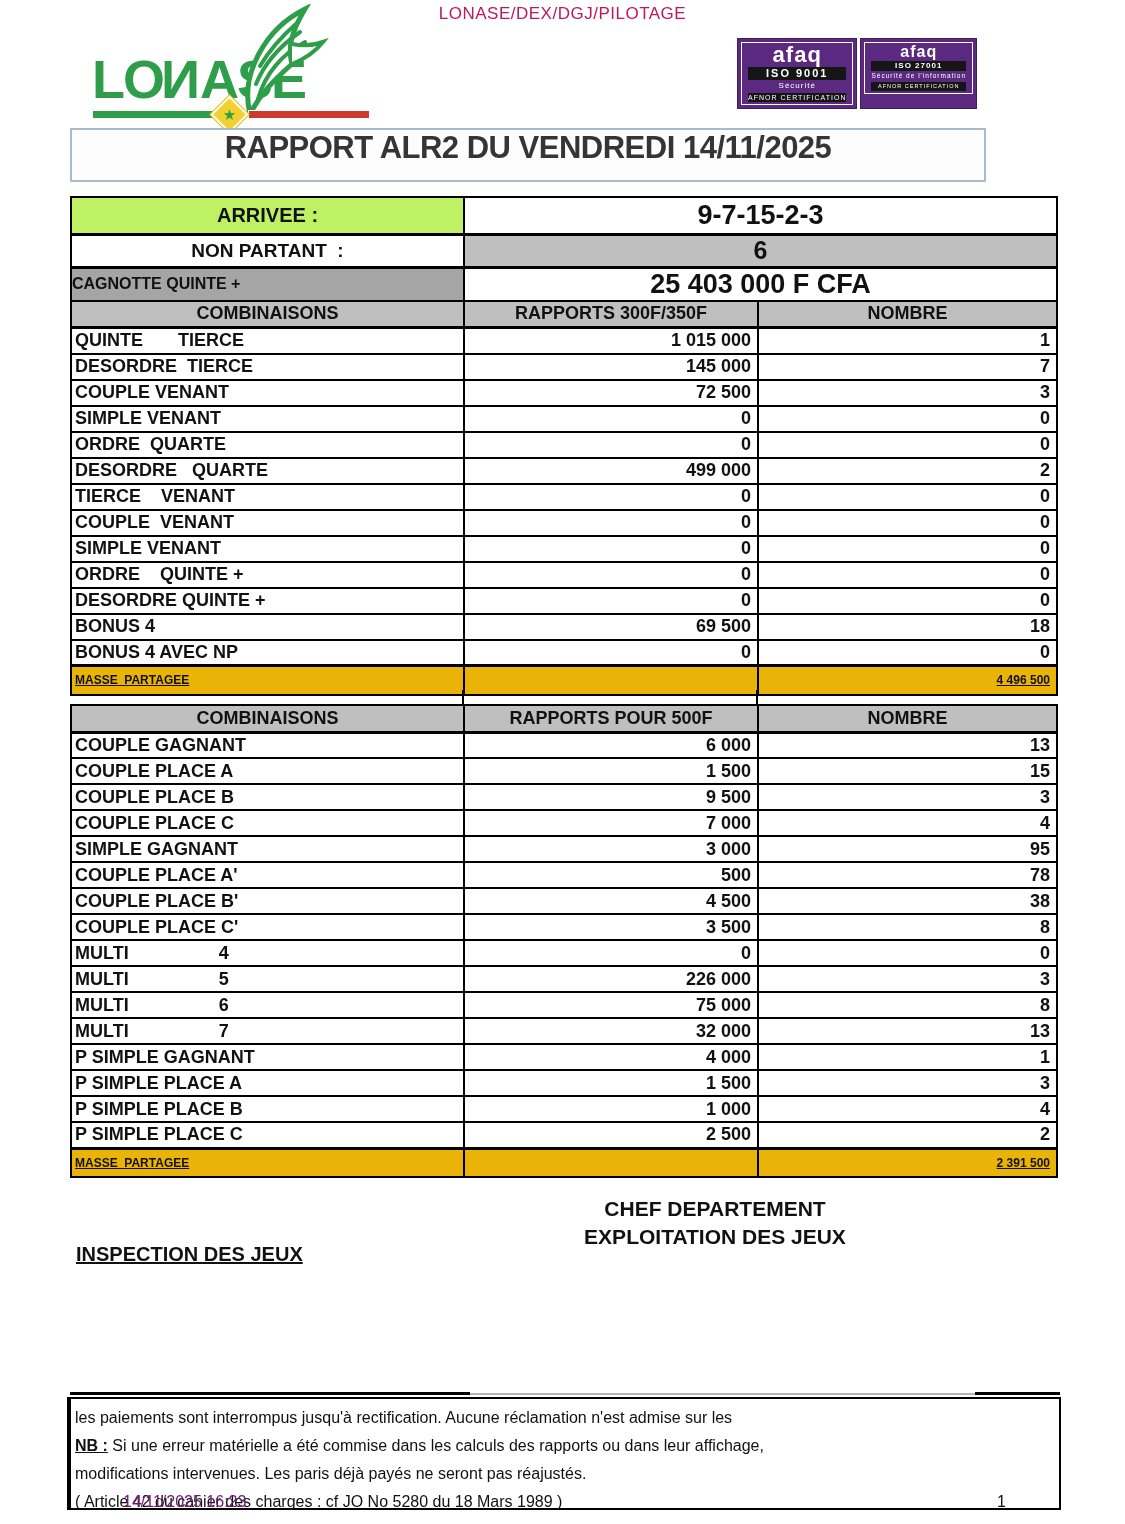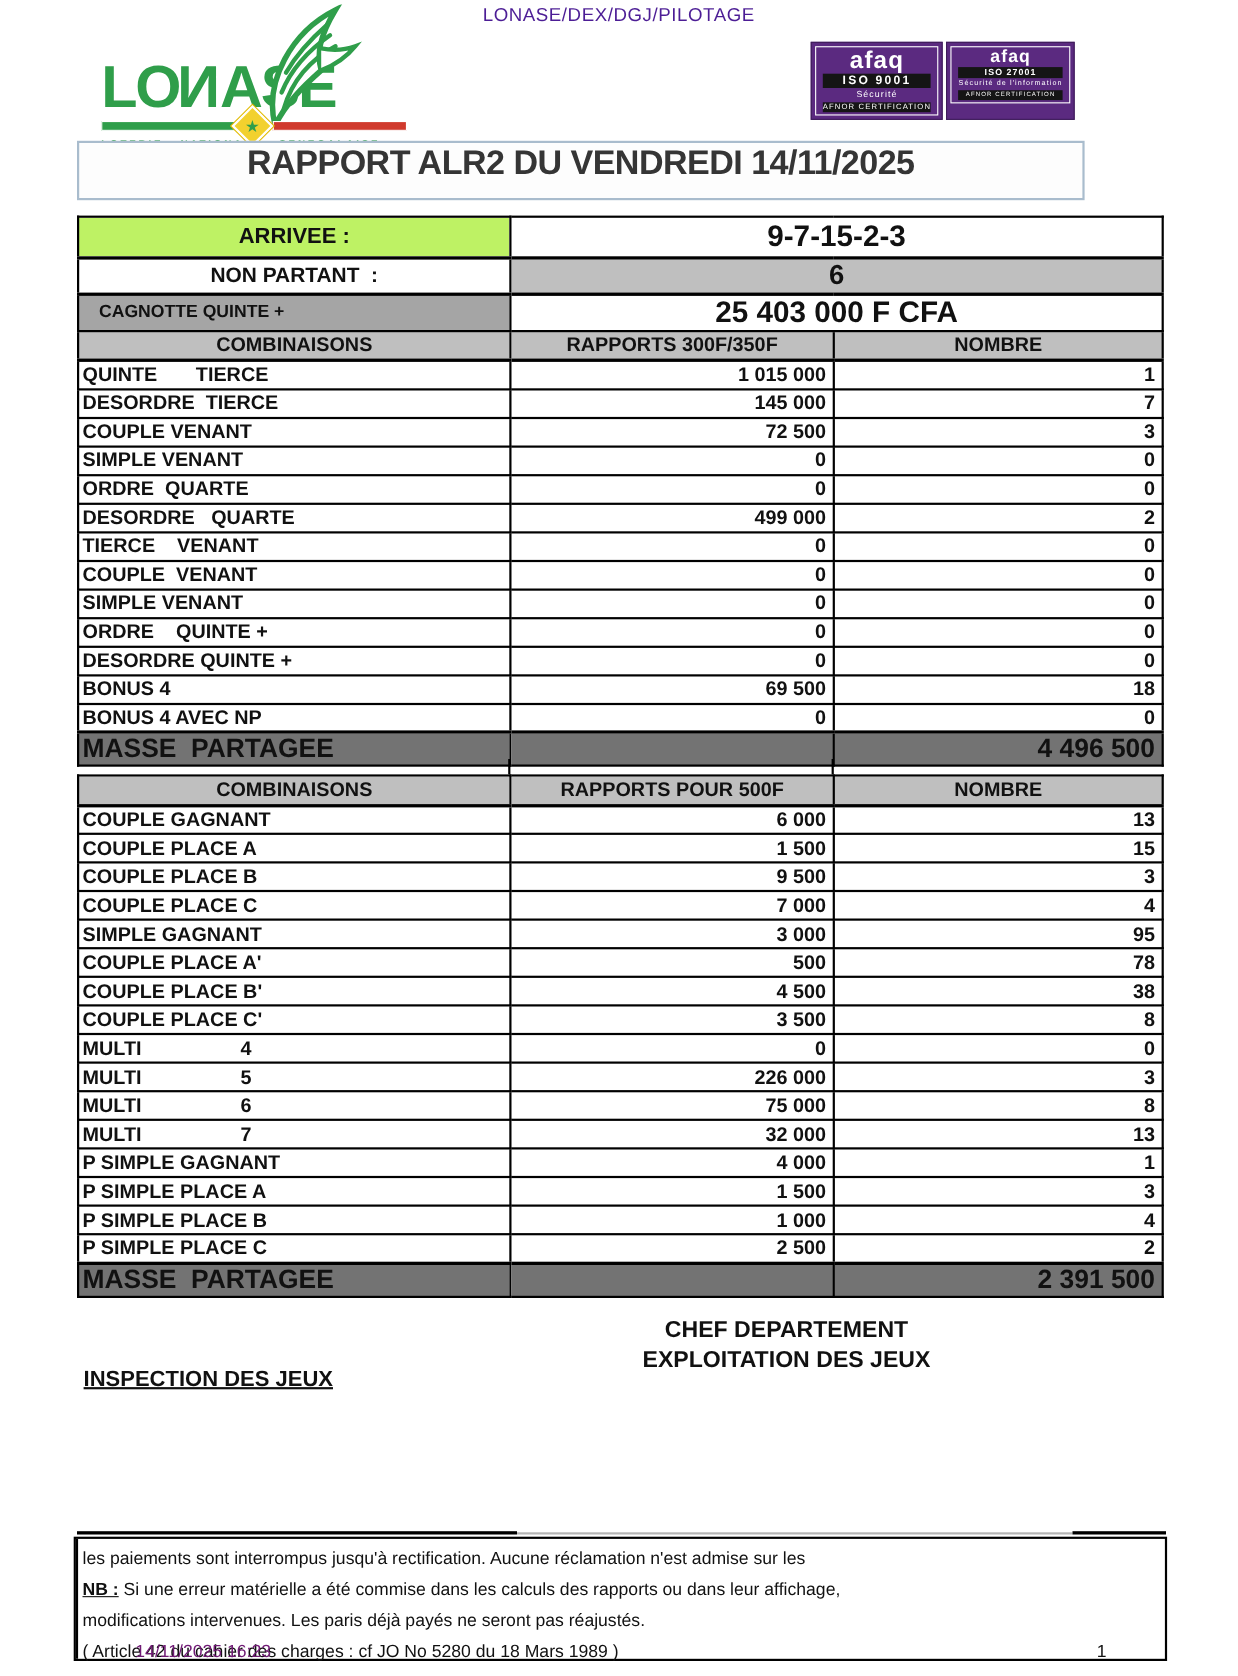--- a/index.html
+++ b/index.html
@@ -2,21 +2,21 @@
 <html><head>
 <meta charset="utf-8">
 <style>
   * { margin:0; padding:0; box-sizing:border-box; }
   html,body { background:#ffffff; }
   body { font-family:"Liberation Sans", sans-serif; color:#111; }
   .page { position:relative; width:1125px; height:1524px; background:#fff; overflow:hidden; }
 
   
   .doc-ref { position:absolute; top:4px; left:0; width:100%; text-align:center;
-             font-size:17px; color:#4c1d95; letter-spacing:0.5px; }
+             font-size:17px; color:#be185d; letter-spacing:0.5px; }
 
   .logo { position:absolute; left:92px; top:6px; width:290px; }
   .logo-word { position:relative; font-weight:bold; font-size:54px; line-height:58px;
                color:#2f9e4a; letter-spacing:-2px; margin-top:44px; white-space:nowrap; }
   .logo-word .flip { display:inline-block; transform:scaleX(-1); }
   .wing { position:absolute; left:128px; top:-46px; }
   .flagbar { position:relative; height:10px; margin-top:2px; width:278px; }
   .flagbar .green { position:absolute; left:0; top:0; width:122px; height:9px; background:#2f9e4a; border:1px solid #fff; }
   .flagbar .red   { position:absolute; right:0; top:0; width:122px; height:9px; background:#d03a2d; border:1px solid #fff; }
   .diamond { position:absolute; left:124px; top:-9px; width:27px; height:27px; background:#f2d12e;
@@ -53,28 +53,28 @@
   .tbl.t2 { top:704px; }
 
   td.sum-label { text-align:center; font-weight:bold; font-size:20px; }
   td.sum-value { text-align:center; font-weight:bold; font-size:27px; }
   .row-arrivee td { height:37px; border-bottom-width:3px; }
   .row-arrivee .sum-label { background:#bef264; }
   .row-np td { height:33px; border-bottom-width:3px; }
   .row-np .sum-label { font-size:19px; }
   .row-np .sum-value { background:#bfbfbf; font-size:25px; }
   .row-cag td { height:27px; }
-  .row-cag .cag-label { background:#a5a5a5; font-weight:bold; font-size:16px; text-align:left; padding-left:18px; }
+  .row-cag .cag-label { background:#a5a5a5; font-weight:bold; font-size:16px; text-align:left; padding-left:0; }
   .row-cag .sum-value { font-size:27px; }
 
   .row-head td { background:#bfbfbf; height:27px; text-align:center; font-weight:bold; font-size:18px; border-bottom-width:3px; }
   .row-data td { height:26px; font-weight:bold; font-size:18px; }
   .row-data .c-label { text-align:left; padding-left:3px; }
   .row-data .c-val, .row-data .c-num { text-align:right; padding-right:6px; }
-  .row-masse td { background:#737373; height:29px; font-weight:bold; font-size:24px; border-top-width:3px; }
+  .row-masse td { background:#eab308; height:29px; font-weight:bold; font-size:12px; border-top-width:3px;text-decoration:underline; }
   .row-masse .m-label { padding-left:3px; }
   .row-masse .m-num { text-align:right; padding-right:6px; }
 
   .tbl-gap { position:absolute; left:70px; top:690px; width:986px; height:14px; }
   .tbl-gap .stub { position:absolute; top:0; width:2px; height:14px; background:#000; }
 
   
   .sig-chef { position:absolute; left:545px; top:1195px; width:340px; text-align:center;
               font-weight:bold; font-size:21px; line-height:28px; }
   .sig-inspection { position:absolute; left:76px; top:1243px; font-weight:bold; font-size:20px;

